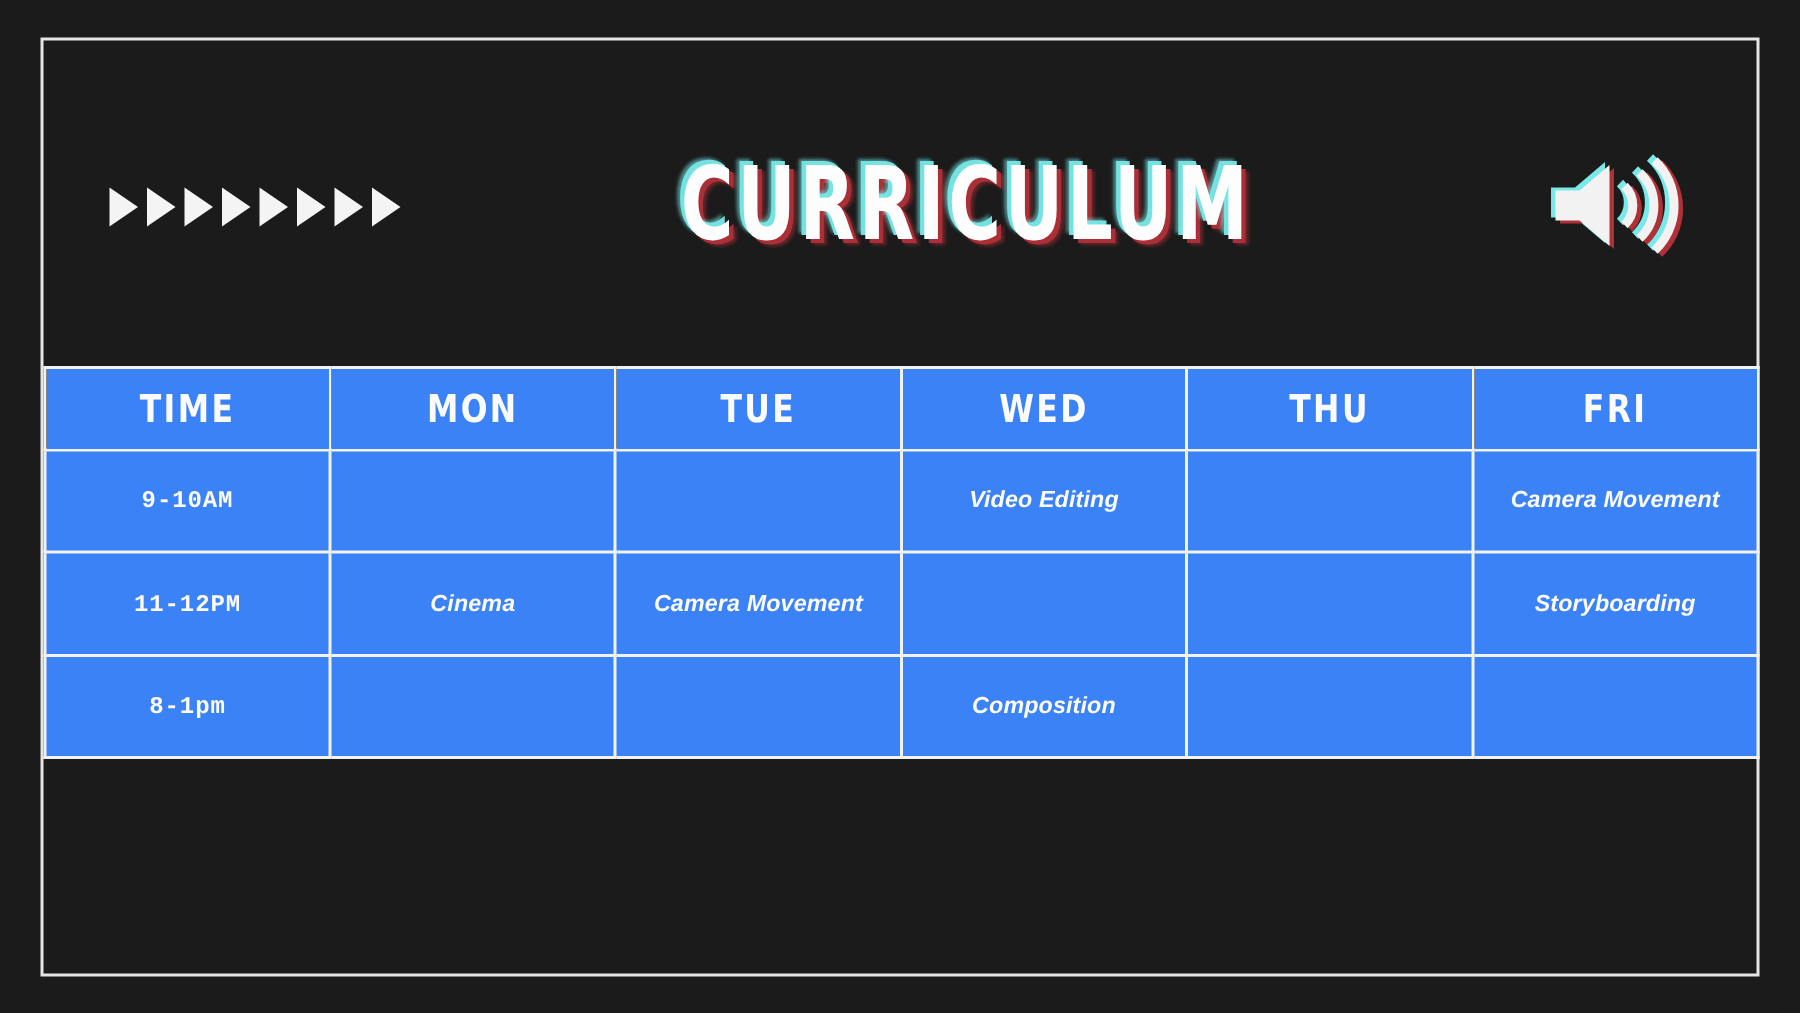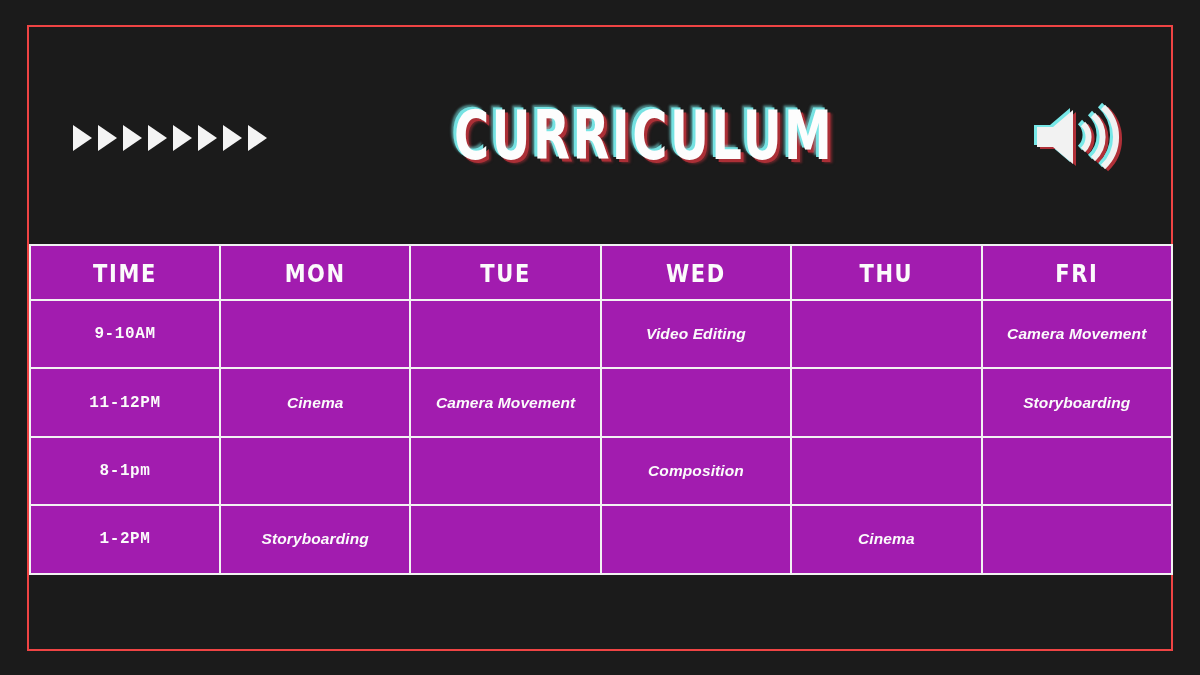--- a/index.html
+++ b/index.html
@@ -22,21 +22,21 @@
     background: #1b1b1b;
   }
 
   
   #frame {
     position: absolute;
     left: 27px;
     top: 25px;
     width: 1146px;
     height: 626px;
-    border: 2px solid #ef4444;
+    border: 2px solid #e5e5e5;
   }
 
   
   #header-band {
     position: absolute;
     left: 0;
     top: 0;
     right: 0;
     height: 217px;
     display: flex;
@@ -107,21 +107,21 @@
     width: 1142px;
     border-collapse: collapse;
     table-layout: fixed;
   }
   #schedule-table col.time-col { width: 190px; }
   #schedule-table col.day-col  { width: 190.4px; }
 
   #schedule-table th,
   #schedule-table td {
     border: 2px solid #f2f2f2;
-    background: #a21caf;
+    background: #3b82f6;
     text-align: center;
     vertical-align: middle;
     color: #fbfbfb;
   }
   #schedule-table th {
     height: 55px;
     font-family: "DejaVu Sans", sans-serif;
     font-size: 21px;
     font-weight: 700;
     letter-spacing: 1.6px;
@@ -248,25 +248,17 @@
           <td class="slot-cell">Storyboarding</td>
         </tr>
         <tr>
           <td class="time-cell">8-1pm</td>
           <td class="slot-cell"></td>
           <td class="slot-cell"></td>
           <td class="slot-cell">Composition</td>
           <td class="slot-cell"></td>
           <td class="slot-cell"></td>
         </tr>
-        <tr>
-          <td class="time-cell">1-2PM</td>
-          <td class="slot-cell">Storyboarding</td>
-          <td class="slot-cell"></td>
-          <td class="slot-cell"></td>
-          <td class="slot-cell">Cinema</td>
-          <td class="slot-cell"></td>
-        </tr>
       </tbody>
     </table>
 
   </div>
 </div>
 
 </body></html>

